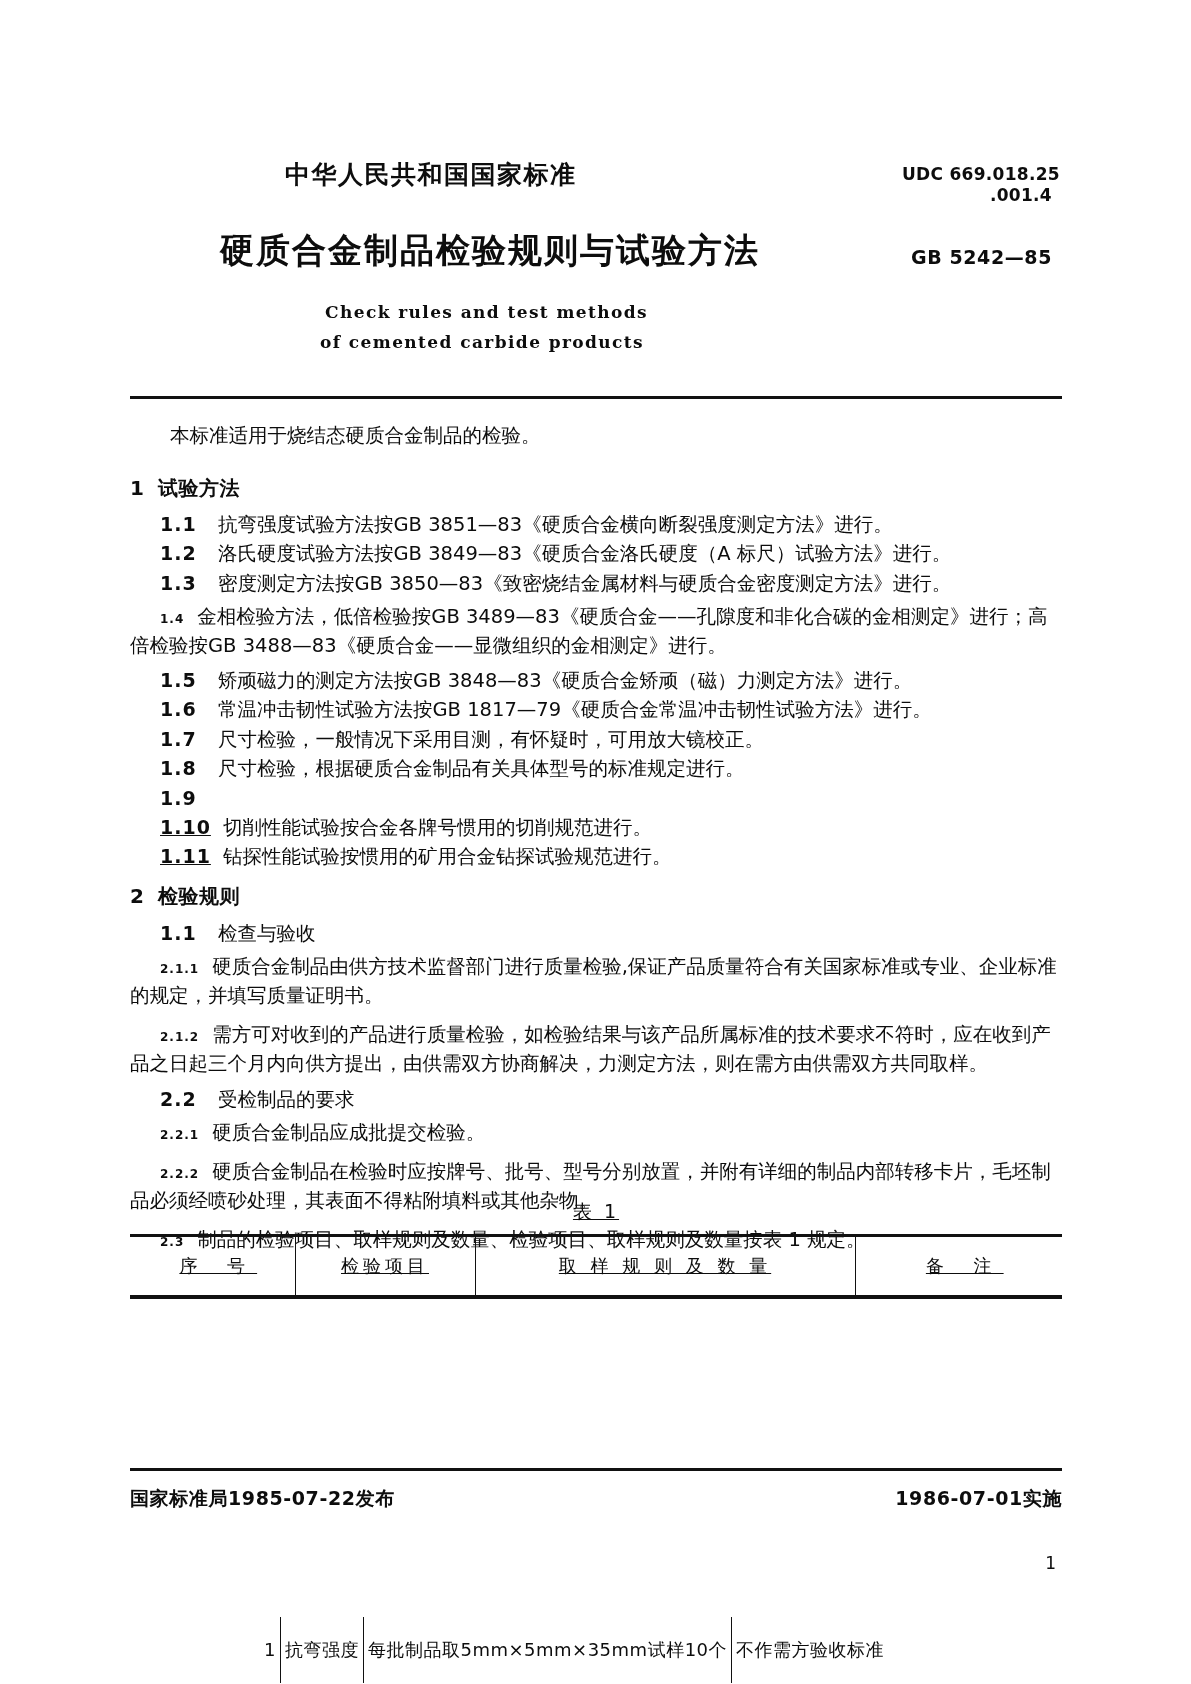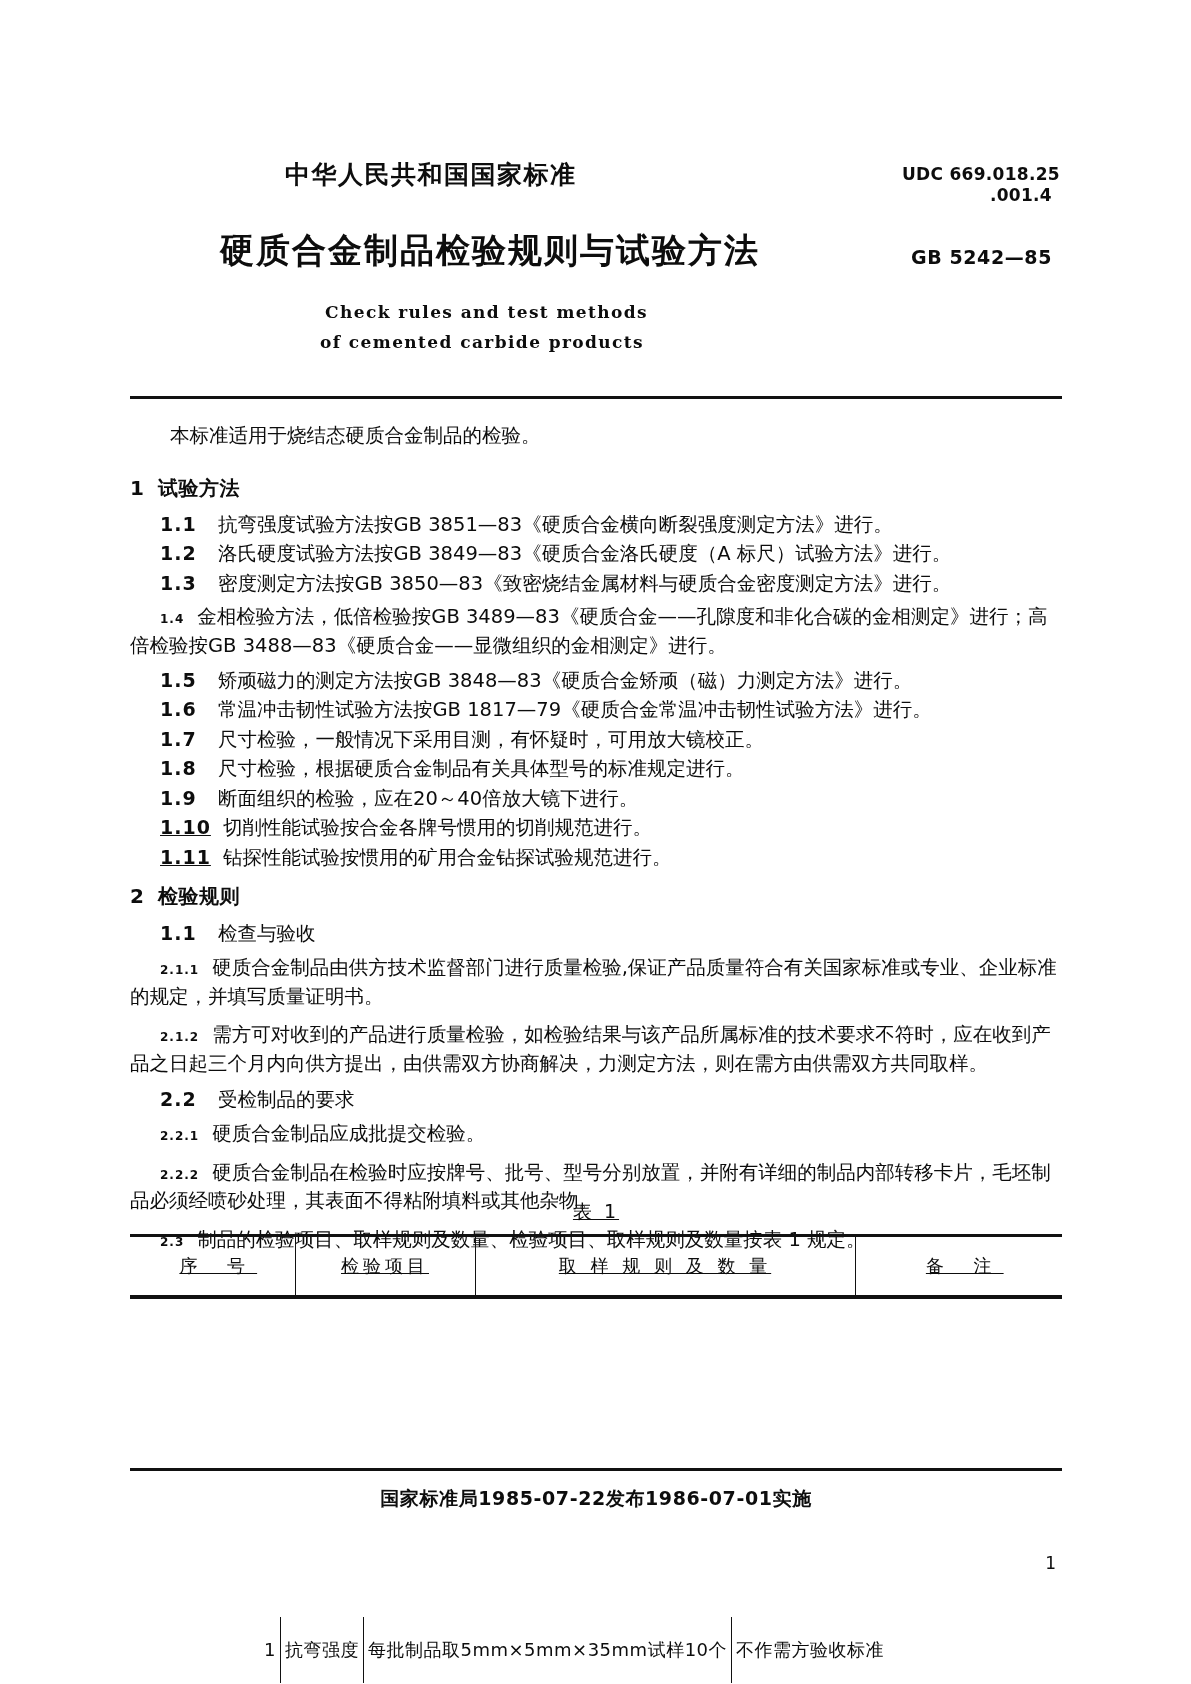--- a/index.html
+++ b/index.html
@@ -213,21 +213,21 @@
   .col3 { width: 380px; }
   .col4 { width: 207px; }
 
   
   .footer {
     position: absolute;
     left: 130px;
     top: 1486px;
     width: 932px;
     display: flex;
-    justify-content: center;
+    justify-content: space-between;
     align-items: baseline;
     font-size: 19px;
     font-weight: bold;
     font-family: "DejaVu Sans", sans-serif;
     letter-spacing: 0.6px;
   }
   .page-no {
     position: absolute;
     right: 135px;
     top: 1553px;
@@ -289,21 +289,20 @@
     <div class="clause">
       <span class="num">1.7</span>
       <span class="txt">尺寸检验，一般情况下采用目测，有怀疑时，可用放大镜校正。</span>
     </div>
     <div class="clause">
       <span class="num">1.8</span>
       <span class="txt">尺寸检验，根据硬质合金制品有关具体型号的标准规定进行。</span>
     </div>
     <div class="clause">
       <span class="num">1.9</span>
-      <span class="txt">断面组织的检验，应在20～40倍放大镜下进行。</span>
     </div>
     <div class="clause">
       <span class="num wide">1.10</span>
       <span class="txt">切削性能试验按合金各牌号惯用的切削规范进行。</span>
     </div>
     <div class="clause">
       <span class="num wide">1.11</span>
       <span class="txt">钻探性能试验按惯用的矿用合金钻探试验规范进行。</span>
     </div>
 

